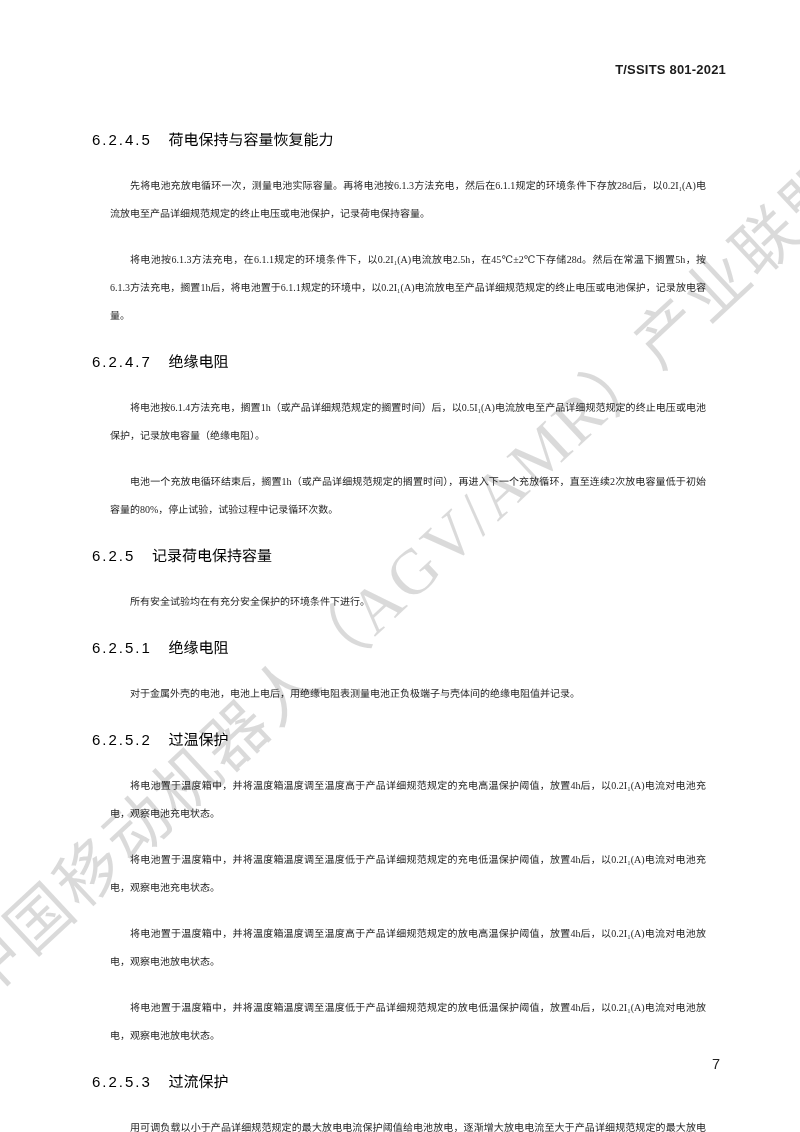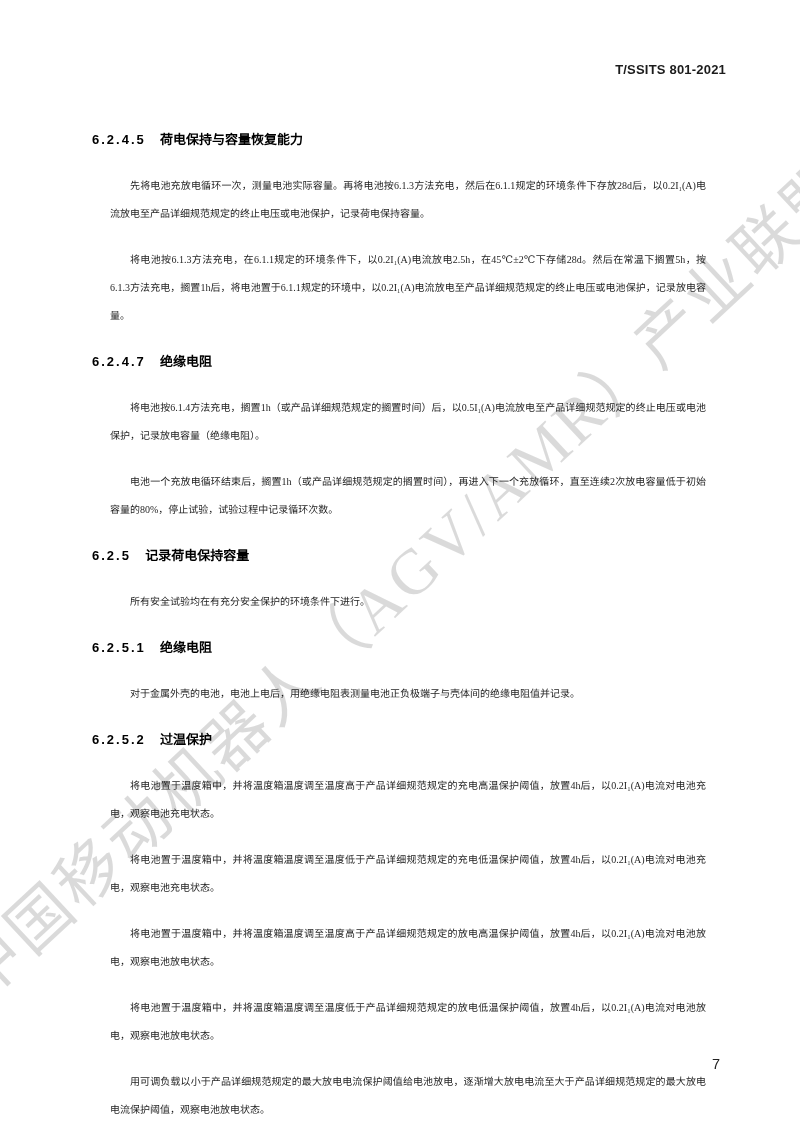--- a/index.html
+++ b/index.html
@@ -42,22 +42,22 @@
     position: absolute;
     left: 92px;
     top: 126px;
     width: 632px;
     z-index: 1;
   }
   .sec-heading {
     margin: 12px 0 2px 0;
     line-height: 28px;
     font-family: "Liberation Sans", "DejaVu Sans", sans-serif;
-    font-size: 13px;
-    font-weight: bold;
+    font-size: 15px;
+    font-weight: normal;
     color: #000000;
   }
   .sec-heading:first-child { margin-top: 0; }
   .sec-num {
     letter-spacing: 2px;
     margin-right: 1.1em;
   }
   .content p {
     margin: 18px;
     text-indent: 2em;
@@ -108,20 +108,21 @@
 
     <p>对于金属外壳的电池，电池上电后，用绝缘电阻表测量电池正负极端子与壳体间的绝缘电阻值并记录。</p>
 
     <h3 class="sec-heading"><span class="sec-num">6.2.5.2</span><span class="sec-title">过温保护</span></h3>
 
     <p>将电池置于温度箱中，并将温度箱温度调至温度高于产品详细规范规定的充电高温保护阈值，放置4h后，以0.2I₁(A)电流对电池充电，观察电池充电状态。</p>
     <p>将电池置于温度箱中，并将温度箱温度调至温度低于产品详细规范规定的充电低温保护阈值，放置4h后，以0.2I₁(A)电流对电池充电，观察电池充电状态。</p>
     <p>将电池置于温度箱中，并将温度箱温度调至温度高于产品详细规范规定的放电高温保护阈值，放置4h后，以0.2I₁(A)电流对电池放电，观察电池放电状态。</p>
     <p>将电池置于温度箱中，并将温度箱温度调至温度低于产品详细规范规定的放电低温保护阈值，放置4h后，以0.2I₁(A)电流对电池放电，观察电池放电状态。</p>
 
+    <h3 class="sec-heading"><span class="sec-num">6.2.5.3</span><span class="sec-title">过流保护</span></h3>
 
     <p>用可调负载以小于产品详细规范规定的最大放电电流保护阈值给电池放电，逐渐增大放电电流至大于产品详细规范规定的最大放电电流保护阈值，观察电池放电状态。</p>
 
   </main>
 
   <div class="page-number">7</div>
 
 </div>
 
 </body></html>

